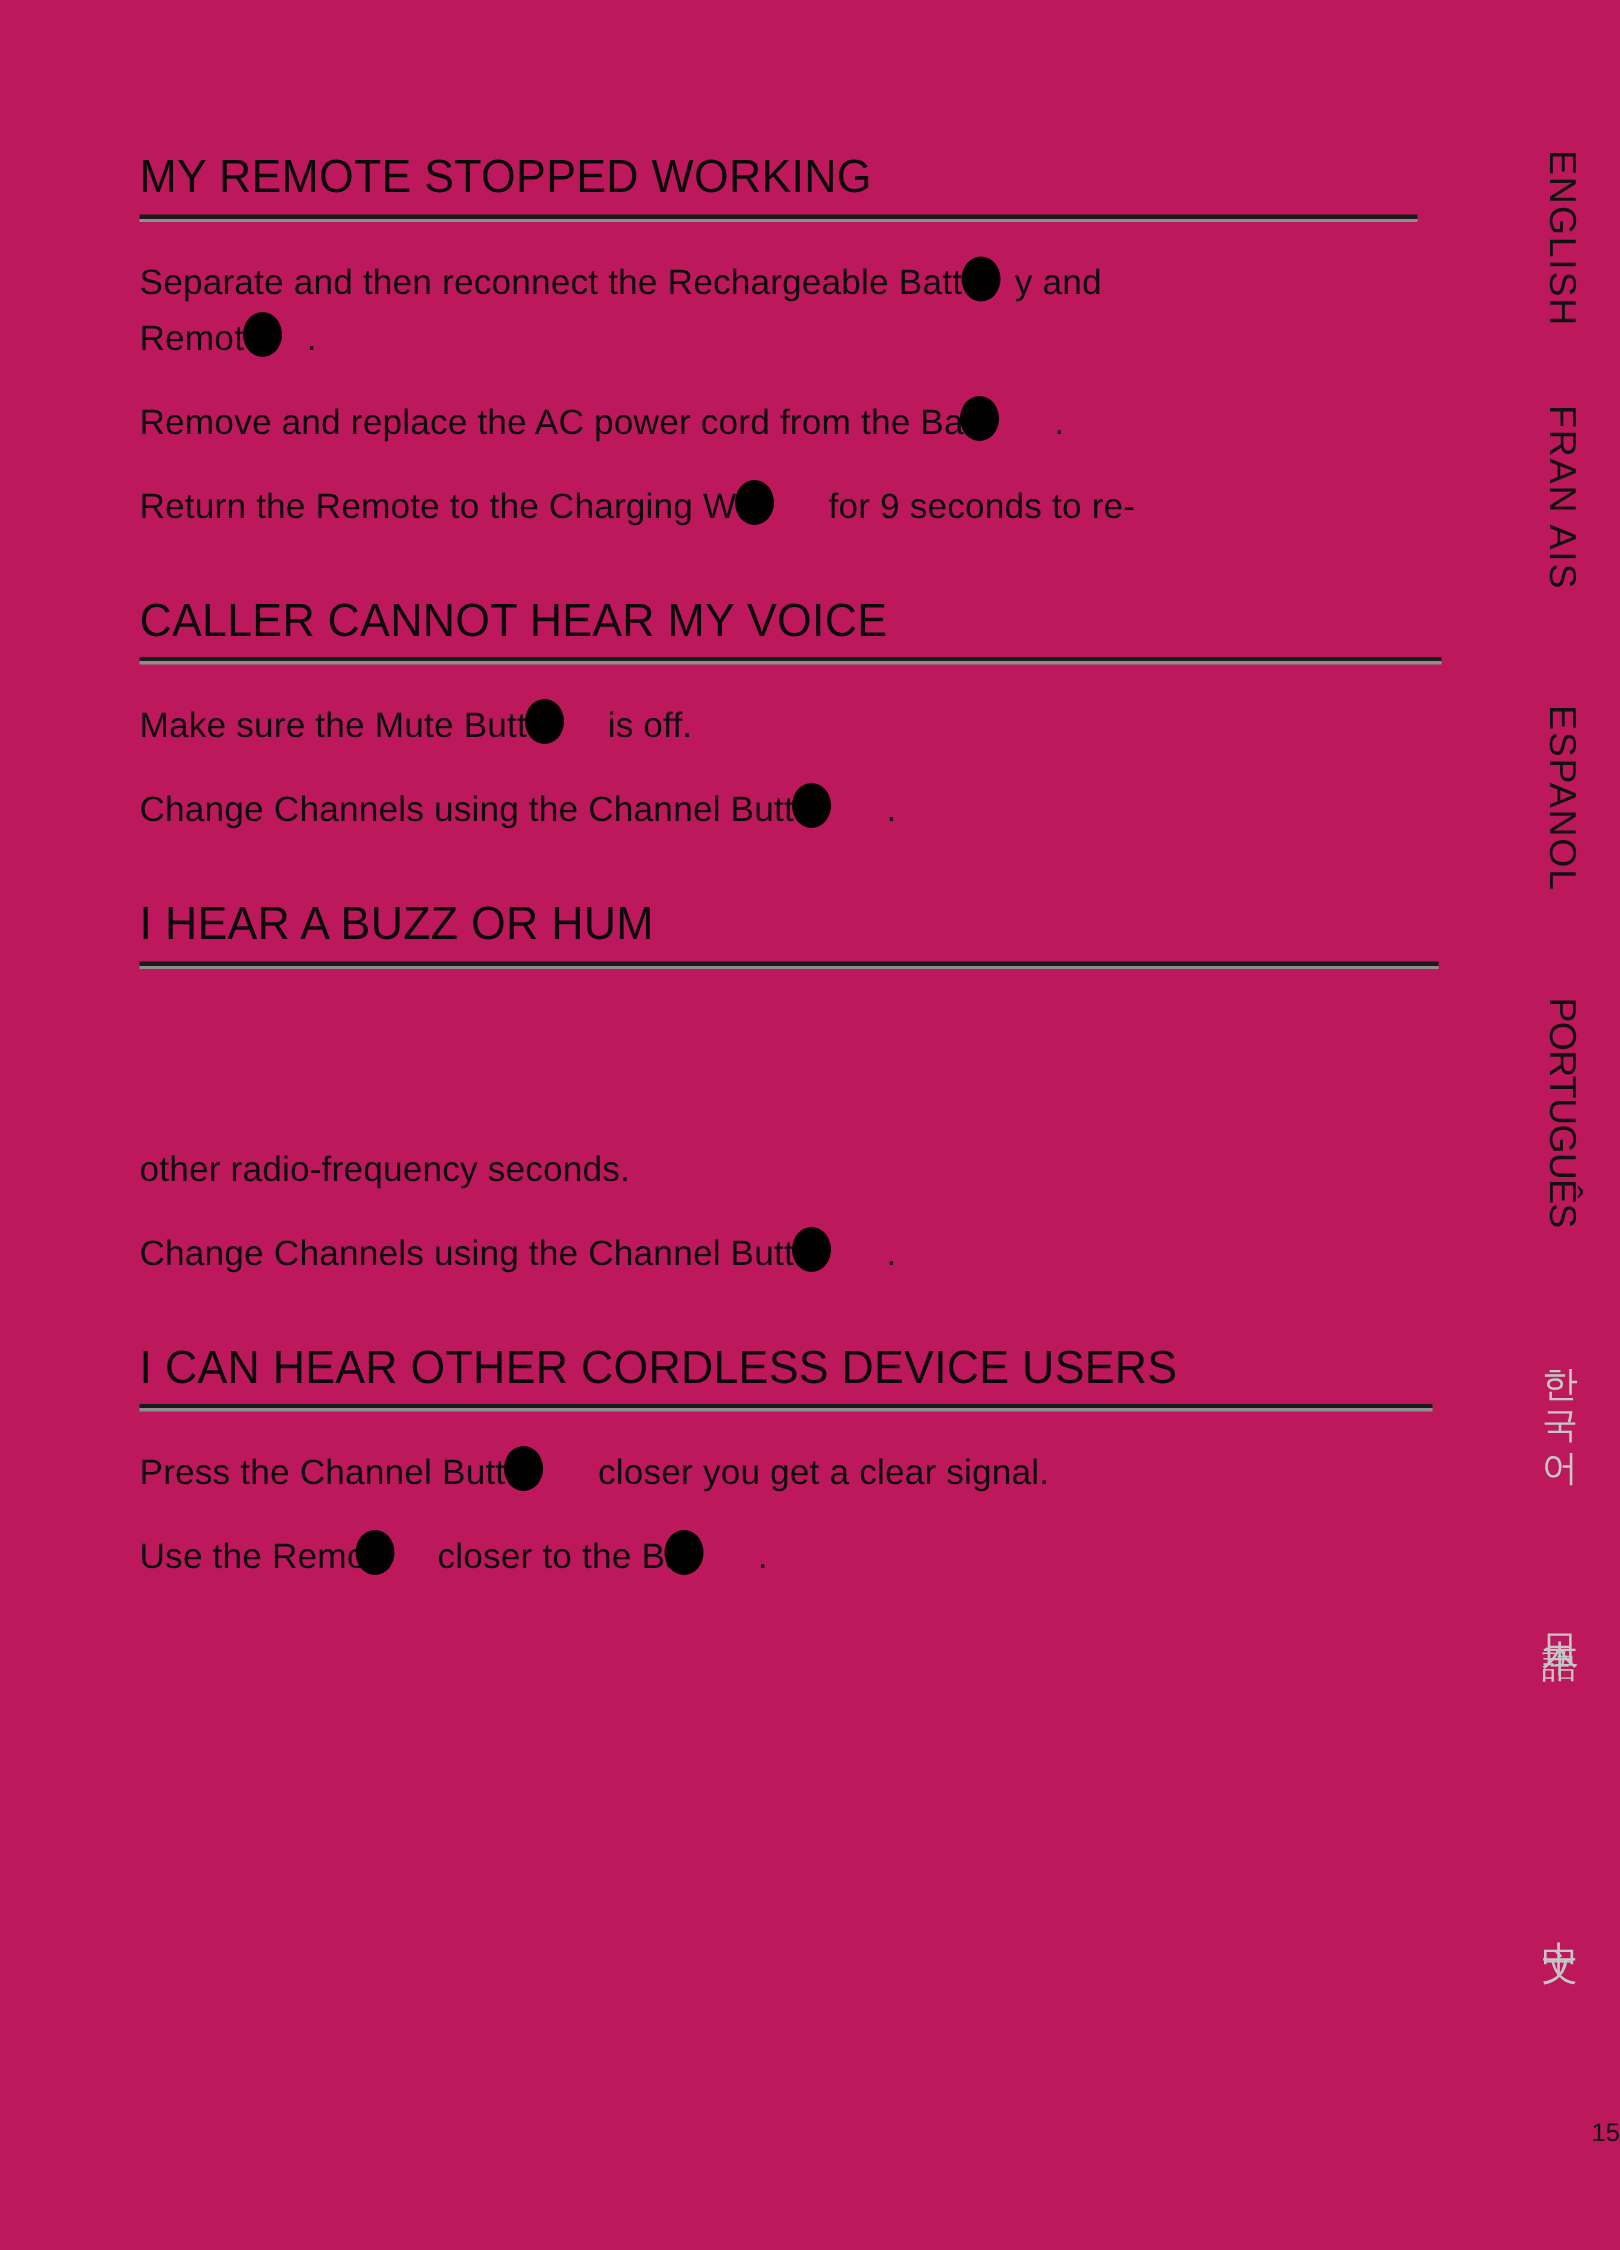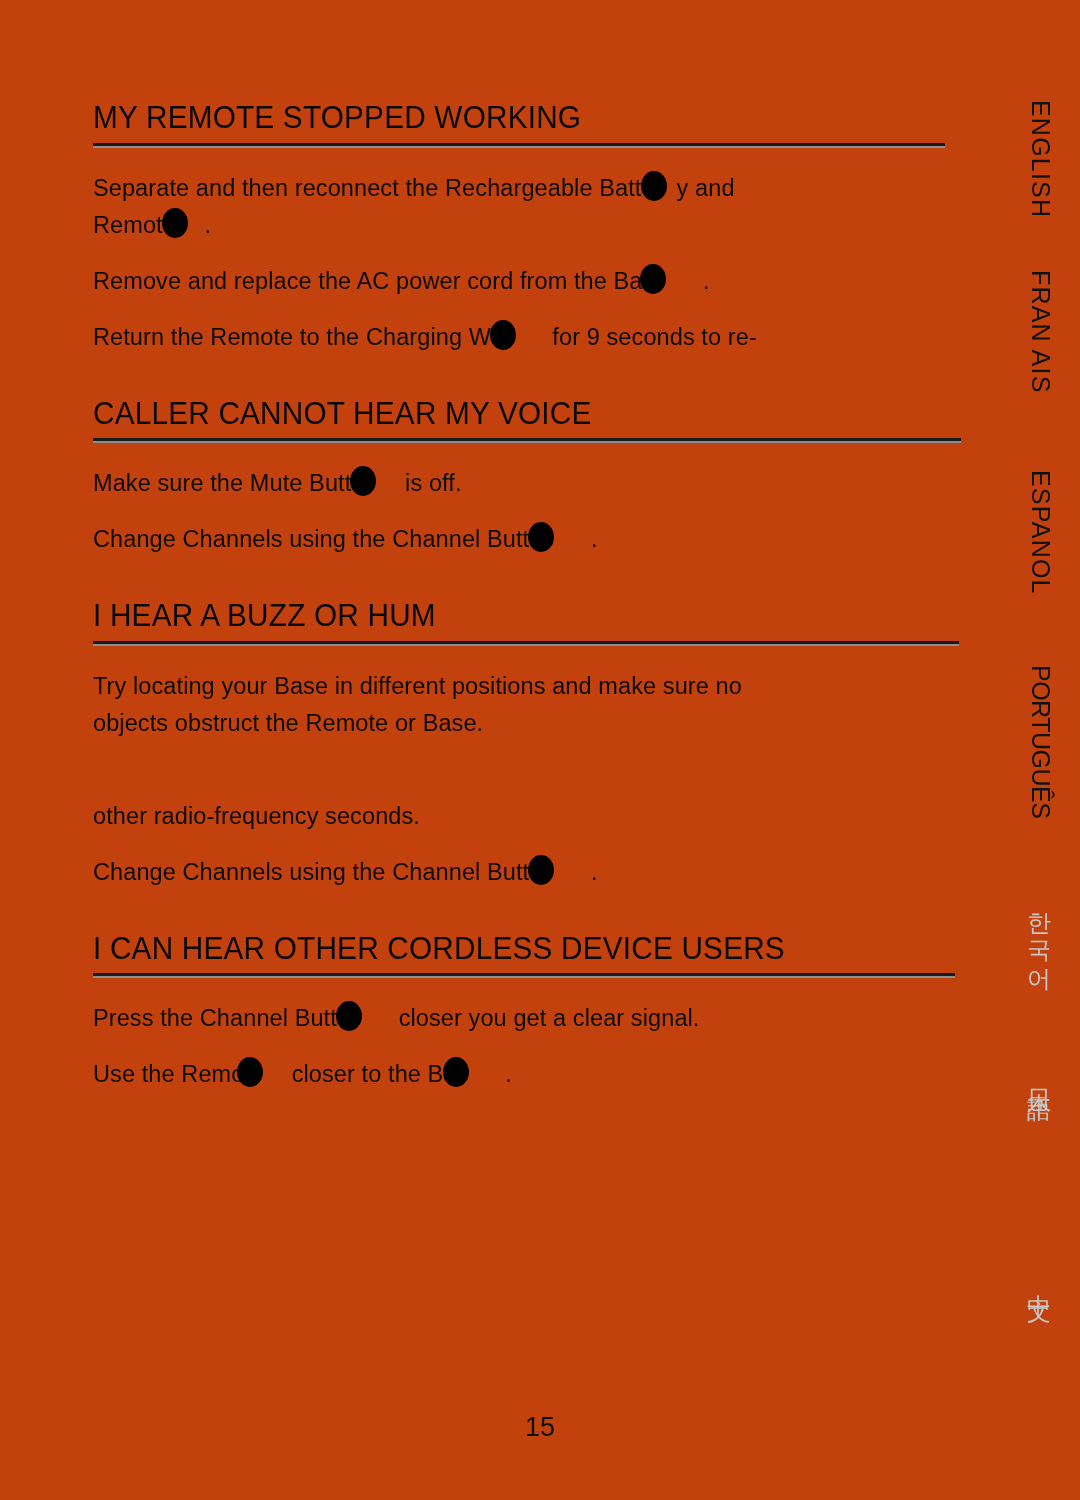--- a/index.html
+++ b/index.html
@@ -12,21 +12,21 @@
     height: 1500px;
     position: relative;
     font-family: "Liberation Sans", sans-serif;
     color: #000000;
     overflow: hidden;
   }
 
   .page {
     position: absolute;
     inset: 0;
-    background: #c2410c;
+    background: #be185d;
   }
 
   
   .content {
     position: absolute;
     left: 93px;
     top: 100px;
     width: 870px;
   }
 
@@ -107,22 +107,22 @@
   }
   .lang.cjk { color: #c6c6c6; letter-spacing: 4px; font-size: 24px; }
   .lang.overlap { letter-spacing: -0.5px; }
 
   
   .pagenum {
     position: absolute;
     left: 0;
     right: 0;
     top: 1412px;
-    text-align: center;
-    font-size: 27px;
+    text-align: right;
+    font-size: 17px;
     color: #111111;
   }
 </style>
 </head>
 <body>
 
 <div class="page">
 
   <div class="content">
 
@@ -156,21 +156,21 @@
       <p class="para"><span>Change Channels using the Channel Butto</span><span class="blob wide"></span><span> .</span></p>
     </div>
 
     <div class="sp-before-h"></div>
 
     <div class="section">
       <h2 class="heading">I HEAR A BUZZ OR HUM</h2>
       <div class="rule w3"></div>
       <div class="sp-after-rule"></div>
 
-      <p class="para"><span>Try locating your Base in different positions and make sure no</span><br><span>objects obstruct the Remote or Base.</span></p>
+      <p class="para"><br></p>
 
       <div class="sp-para"></div>
 
       <p class="para"><br><span>other radio-frequency seconds.</span></p>
 
       <div class="sp-para"></div>
 
       <p class="para"><span>Change Channels using the Channel Butto</span><span class="blob wide"></span><span> .</span></p>
     </div>
 

